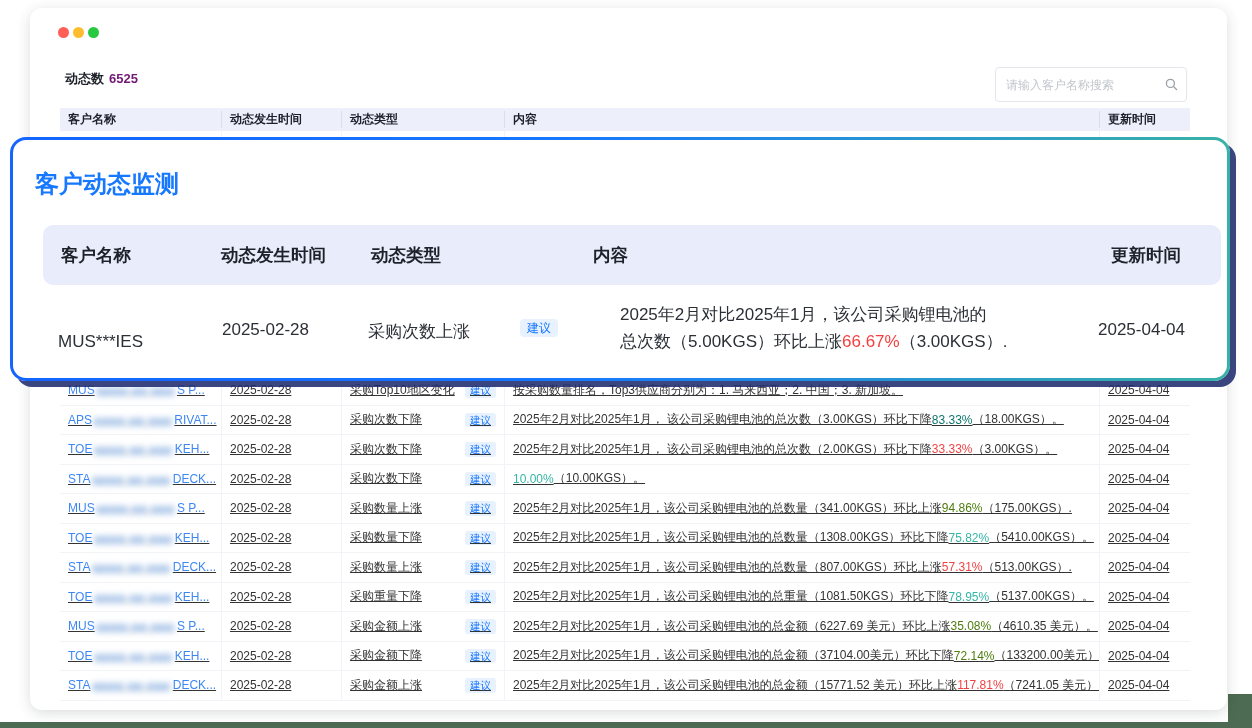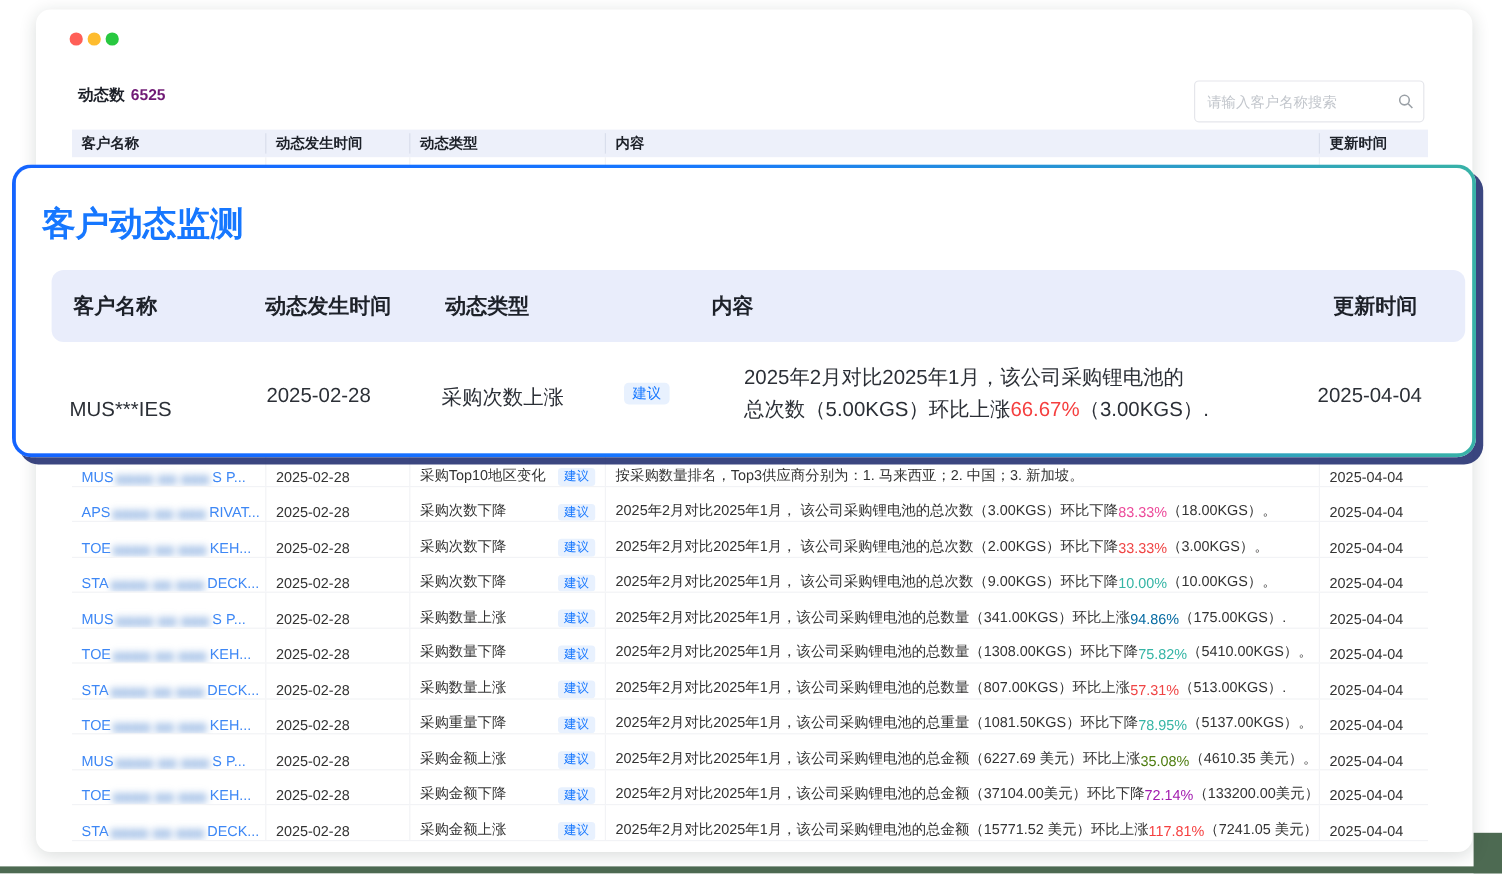--- a/index.html
+++ b/index.html
@@ -41,38 +41,38 @@
   .bg-table{position:absolute;left:30px;top:100px;width:1130px;}
   .bg-thead{display:flex;background:#edf0fa;height:23px;align-items:center;
     font-size:12px;font-weight:bold;color:#1d2129;}
   .bg-th{box-sizing:border-box;padding:0 8px;border-right:1px solid #d9deec;
     white-space:nowrap;overflow:hidden;}
   .bg-th:last-child{border-right:none;}
   .c0{width:162px;}.c1{width:120px;}.c2{width:163px;}.c3{width:595px;}.c4{width:90px;}
   .bg-row{display:flex;height:29.5px;align-items:center;font-size:12px;color:#333;
     border-bottom:1px solid #f2f3f6;box-sizing:border-box;}
   .bg-cell{box-sizing:border-box;padding:0 8px;border-right:1px solid #f2f3f6;
-    white-space:nowrap;overflow:hidden;height:100%;display:flex;align-items:flex-end;}
+    white-space:nowrap;overflow:hidden;height:100%;display:flex;align-items:center;text-decoration:underline;}
   .bg-cell:last-child{border-right:none;}
   .type-cell{justify-content:space-between;}
   .name-link{color:#3d87f5;text-decoration:none;cursor:pointer;white-space:nowrap;}
   .blur-seg{filter:blur(3px);color:#a9c4e8;font-size:9px;letter-spacing:1px;margin:0 2px;}
   .badge{background:#e8f1fe;color:#1677ff;font-size:10.5px;padding:2px 5px;border-radius:3px;line-height:1;flex:none;}
   .spacer{height:215.5px;}
 
   
   .overlay{
     position:absolute;left:10px;top:137px;width:1220px;height:244px;box-sizing:border-box;
     border:3px solid transparent;border-radius:16px;
     background:linear-gradient(#fff,#fff) padding-box,
                linear-gradient(90deg,#1464ff 0%,#1677ff 45%,#38b2a7 100%) border-box;
     box-shadow:6px 6px 0 rgba(32,44,110,.88);
     z-index:10;
   }
-  .ov-title{position:absolute;left:22px;top:28px;font-size:28px;font-weight:bold;color:#1677ff;}
+  .ov-title{position:absolute;left:22px;top:28px;font-size:24px;font-weight:bold;color:#1677ff;}
   .ov-head{position:absolute;left:30px;top:85px;width:1178px;height:60px;background:#e9edfb;border-radius:10px;}
   .ov-head span{position:absolute;top:0;line-height:60px;font-size:17.5px;font-weight:600;color:#1d2129;white-space:nowrap;}
   .ov-row{position:absolute;left:30px;top:145px;width:1178px;height:88px;font-size:17px;color:#2b2f36;}
   .ov-row .cellpos{position:absolute;white-space:nowrap;}
   .ov-badge{background:#e8f1fe;color:#1677ff;font-size:12px;padding:3px 7px;border-radius:4px;line-height:1;}
   .ov-content{line-height:27px;font-size:17px;margin-left:30px;}
 </style>
 </head>
 <body>
 
@@ -142,21 +142,21 @@
           <div class="bg-cell c0">
             <a class="name-link"><span>APS</span><span class="blur-seg">▆▆▆▆ ▆▆ ▆▆▆</span><span>RIVAT...</span></a>
           </div>
           <div class="bg-cell c1">2025-02-28</div>
           <div class="bg-cell c2 type-cell">
             <span>采购次数下降</span>
             <span class="badge">建议</span>
           </div>
           <div class="bg-cell c3">
             <span>2025年2月对比2025年1月， 该公司采购锂电池的总次数（3.00KGS）环比下降</span>
-            <span style="color: #ec4899;">83.33%</span>
+            <span style="color: #0f766e;">83.33%</span>
             <span>（18.00KGS）。</span>
           </div>
           <div class="bg-cell c4">2025-04-04</div>
         </div>
         <div class="bg-row">
           <div class="bg-cell c0">
             <a class="name-link"><span>TOE</span><span class="blur-seg">▆▆▆▆ ▆▆ ▆▆▆</span><span>KEH...</span></a>
           </div>
           <div class="bg-cell c1">2025-02-28</div>
           <div class="bg-cell c2 type-cell">
@@ -173,38 +173,37 @@
         <div class="bg-row">
           <div class="bg-cell c0">
             <a class="name-link"><span>STA</span><span class="blur-seg">▆▆▆▆ ▆▆ ▆▆▆</span><span>DECK...</span></a>
           </div>
           <div class="bg-cell c1">2025-02-28</div>
           <div class="bg-cell c2 type-cell">
             <span>采购次数下降</span>
             <span class="badge">建议</span>
           </div>
           <div class="bg-cell c3">
-            <span>2025年2月对比2025年1月， 该公司采购锂电池的总次数（9.00KGS）环比下降</span>
             <span style="color: rgb(53, 181, 165);">10.00%</span>
             <span>（10.00KGS）。</span>
           </div>
           <div class="bg-cell c4">2025-04-04</div>
         </div>
         <div class="bg-row">
           <div class="bg-cell c0">
             <a class="name-link"><span>MUS</span><span class="blur-seg">▆▆▆▆ ▆▆ ▆▆▆</span><span>S P...</span></a>
           </div>
           <div class="bg-cell c1">2025-02-28</div>
           <div class="bg-cell c2 type-cell">
             <span>采购数量上涨</span>
             <span class="badge">建议</span>
           </div>
           <div class="bg-cell c3">
             <span>2025年2月对比2025年1月，该公司采购锂电池的总数量（341.00KGS）环比上涨</span>
-            <span style="color: #0369a1;">94.86%</span>
+            <span style="color: #4d7c0f;">94.86%</span>
             <span>（175.00KGS）.</span>
           </div>
           <div class="bg-cell c4">2025-04-04</div>
         </div>
         <div class="bg-row">
           <div class="bg-cell c0">
             <a class="name-link"><span>TOE</span><span class="blur-seg">▆▆▆▆ ▆▆ ▆▆▆</span><span>KEH...</span></a>
           </div>
           <div class="bg-cell c1">2025-02-28</div>
           <div class="bg-cell c2 type-cell">
@@ -270,21 +269,21 @@
           <div class="bg-cell c0">
             <a class="name-link"><span>TOE</span><span class="blur-seg">▆▆▆▆ ▆▆ ▆▆▆</span><span>KEH...</span></a>
           </div>
           <div class="bg-cell c1">2025-02-28</div>
           <div class="bg-cell c2 type-cell">
             <span>采购金额下降</span>
             <span class="badge">建议</span>
           </div>
           <div class="bg-cell c3">
             <span>2025年2月对比2025年1月，该公司采购锂电池的总金额（37104.00美元）环比下降</span>
-            <span style="color: #a21caf;">72.14%</span>
+            <span style="color: #4d7c0f;">72.14%</span>
             <span>（133200.00美元）。</span>
           </div>
           <div class="bg-cell c4">2025-04-04</div>
         </div>
         <div class="bg-row">
           <div class="bg-cell c0">
             <a class="name-link"><span>STA</span><span class="blur-seg">▆▆▆▆ ▆▆ ▆▆▆</span><span>DECK...</span></a>
           </div>
           <div class="bg-cell c1">2025-02-28</div>
           <div class="bg-cell c2 type-cell">

